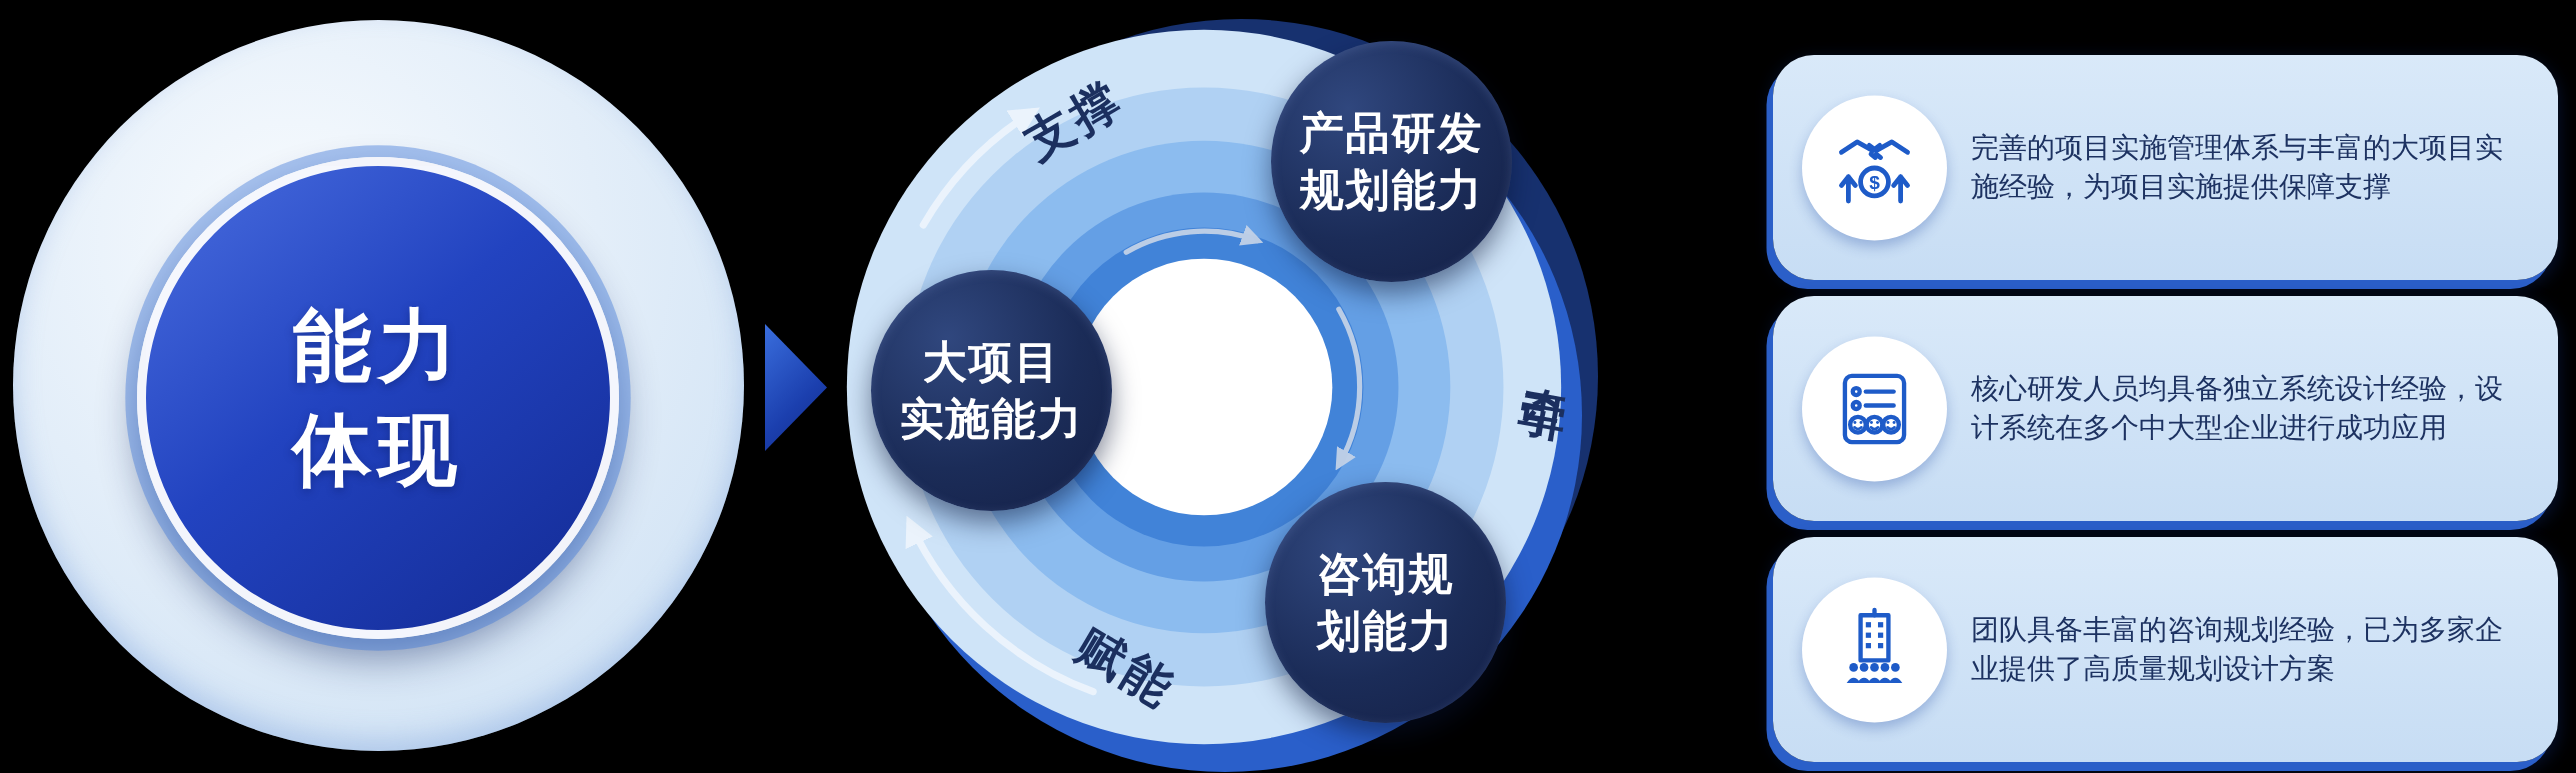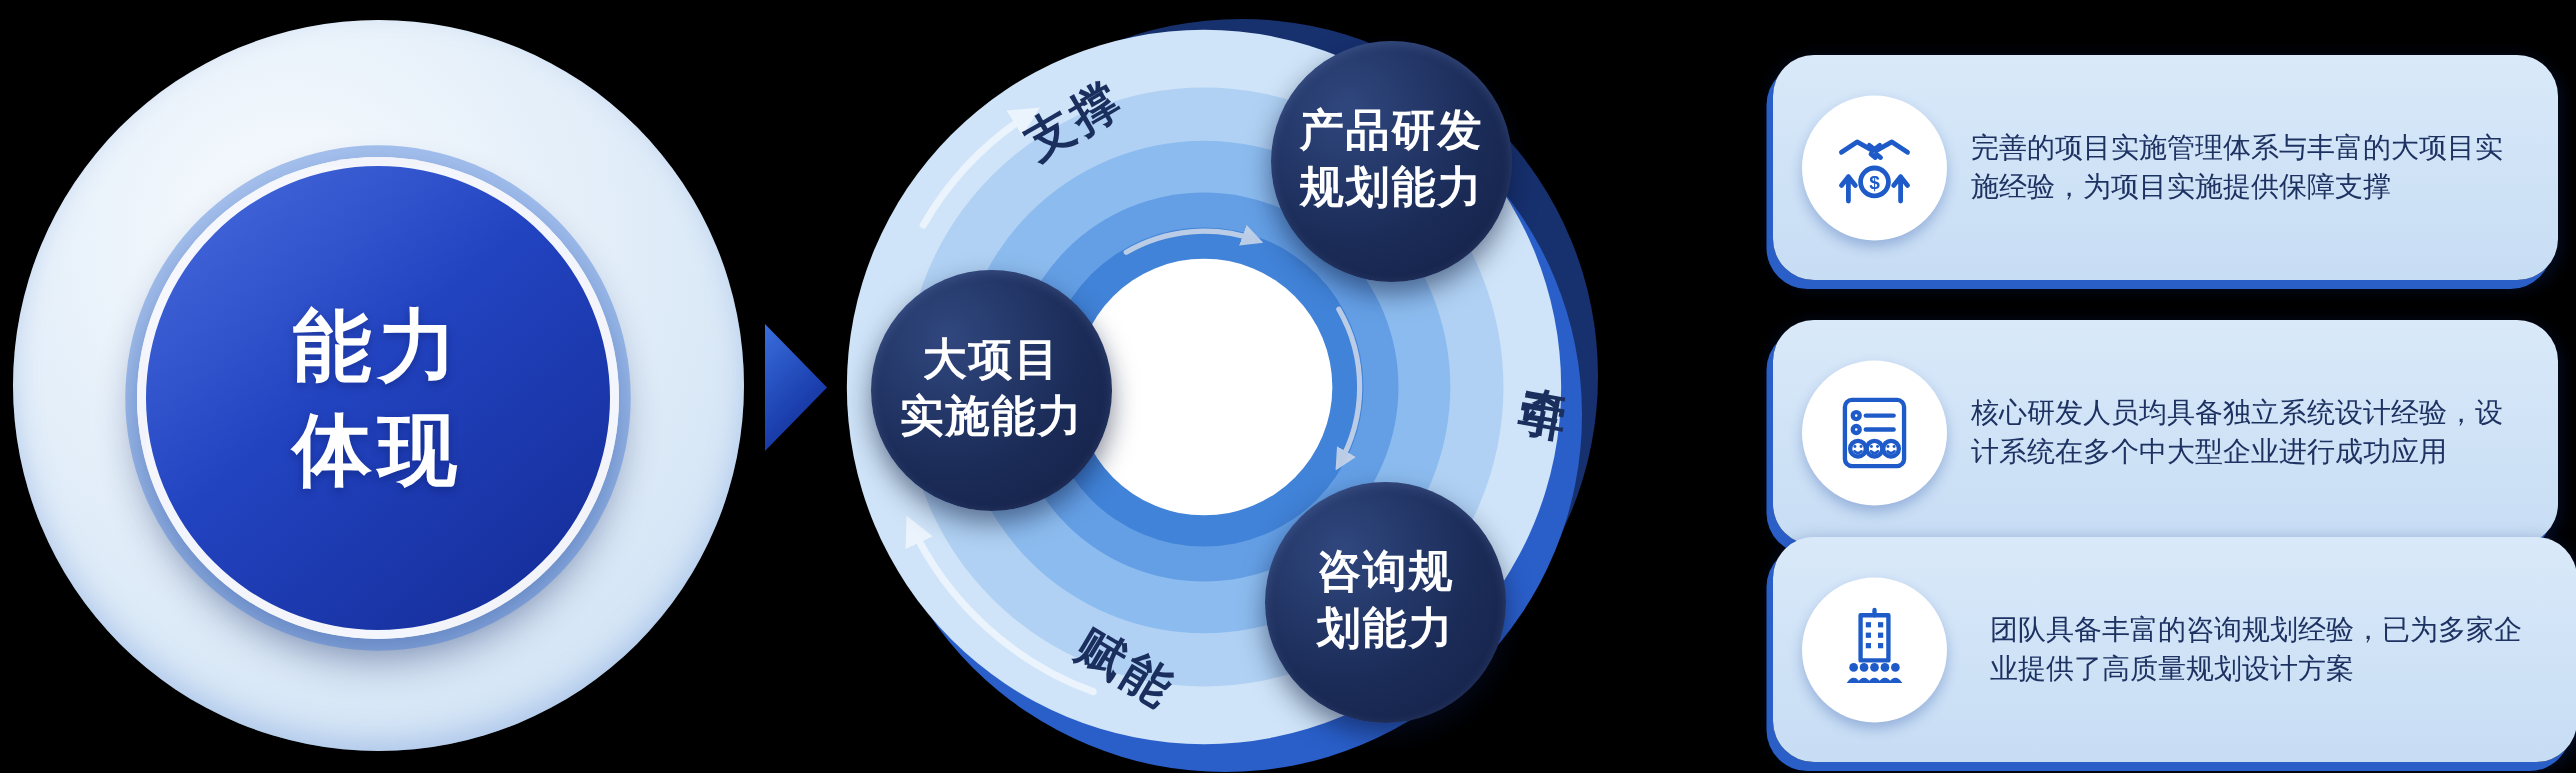--- a/index.html
+++ b/index.html
@@ -46,43 +46,43 @@
     width:241px;height:241px;
     background:radial-gradient(circle at 32% 28%, #30477e 0%, #1b2c58 55%, #141f44 100%);
     box-shadow:0 11.7px 26px rgba(8,18,50,0.5), inset 0 2.6px 10.4px rgba(160,190,255,0.18);
     display:flex;align-items:center;justify-content:center;
   }
   .node-top{left:430px;top:17px;}
   .node-left{left:30px;top:246px;}
   .node-bottom{left:424px;top:458px;}
   .node-label{
     color:#fff;font-size:44px;font-weight:700;letter-spacing:1.9px;
-    line-height:1.28;text-align:center;white-space:pre-line;font-family:Liberation Mono, monospace;
+    line-height:1.28;text-align:center;white-space:pre-line;
   }
 
   .edge-label{
     color:#1b2f5f;font-size:48px;font-weight:700;letter-spacing:3.9px;
   }
   .label-support{left:181px;top:65px;transform:rotate(-30deg);}
   .label-pull{
     left:680px;top:327px;transform:rotate(10deg);
     writing-mode:vertical-rl;text-orientation:upright;letter-spacing:6.5px;
   }
   .label-empower{left:233px;top:612px;transform:rotate(31deg);}
 
   
   .card{
     left:1773px;width:785px;height:225px;border-radius:41px;
     background:linear-gradient(180deg,#d9e9f9 0%,#c7ddf4 100%);
     box-shadow:-6.5px 9px 0 #2b5fc8, 0 5.2px 18px rgba(18,48,130,0.40);
     display:flex;align-items:center;
   }
   .card-1{top:55px;}
-  .card-2{top:296px;margin-top:24px;}
-  .card-3{top:537px;padding-left:19px;}
+  .card-2{top:296px;}
+  .card-3{top:537px;}
   .card-icon-circle{
     position:absolute;left:28.5px;top:50%;transform:translateY(-50%);
     width:145px;height:145px;background:#ffffff;
     box-shadow:0 6.5px 13px rgba(30,70,160,0.30);
     display:flex;align-items:center;justify-content:center;
   }
   .card-icon{width:87px;height:87px;}
   .card-text{
     margin-left:198px;width:538px;
     color:#1d3261;font-size:28px;line-height:1.36;font-weight:500;

